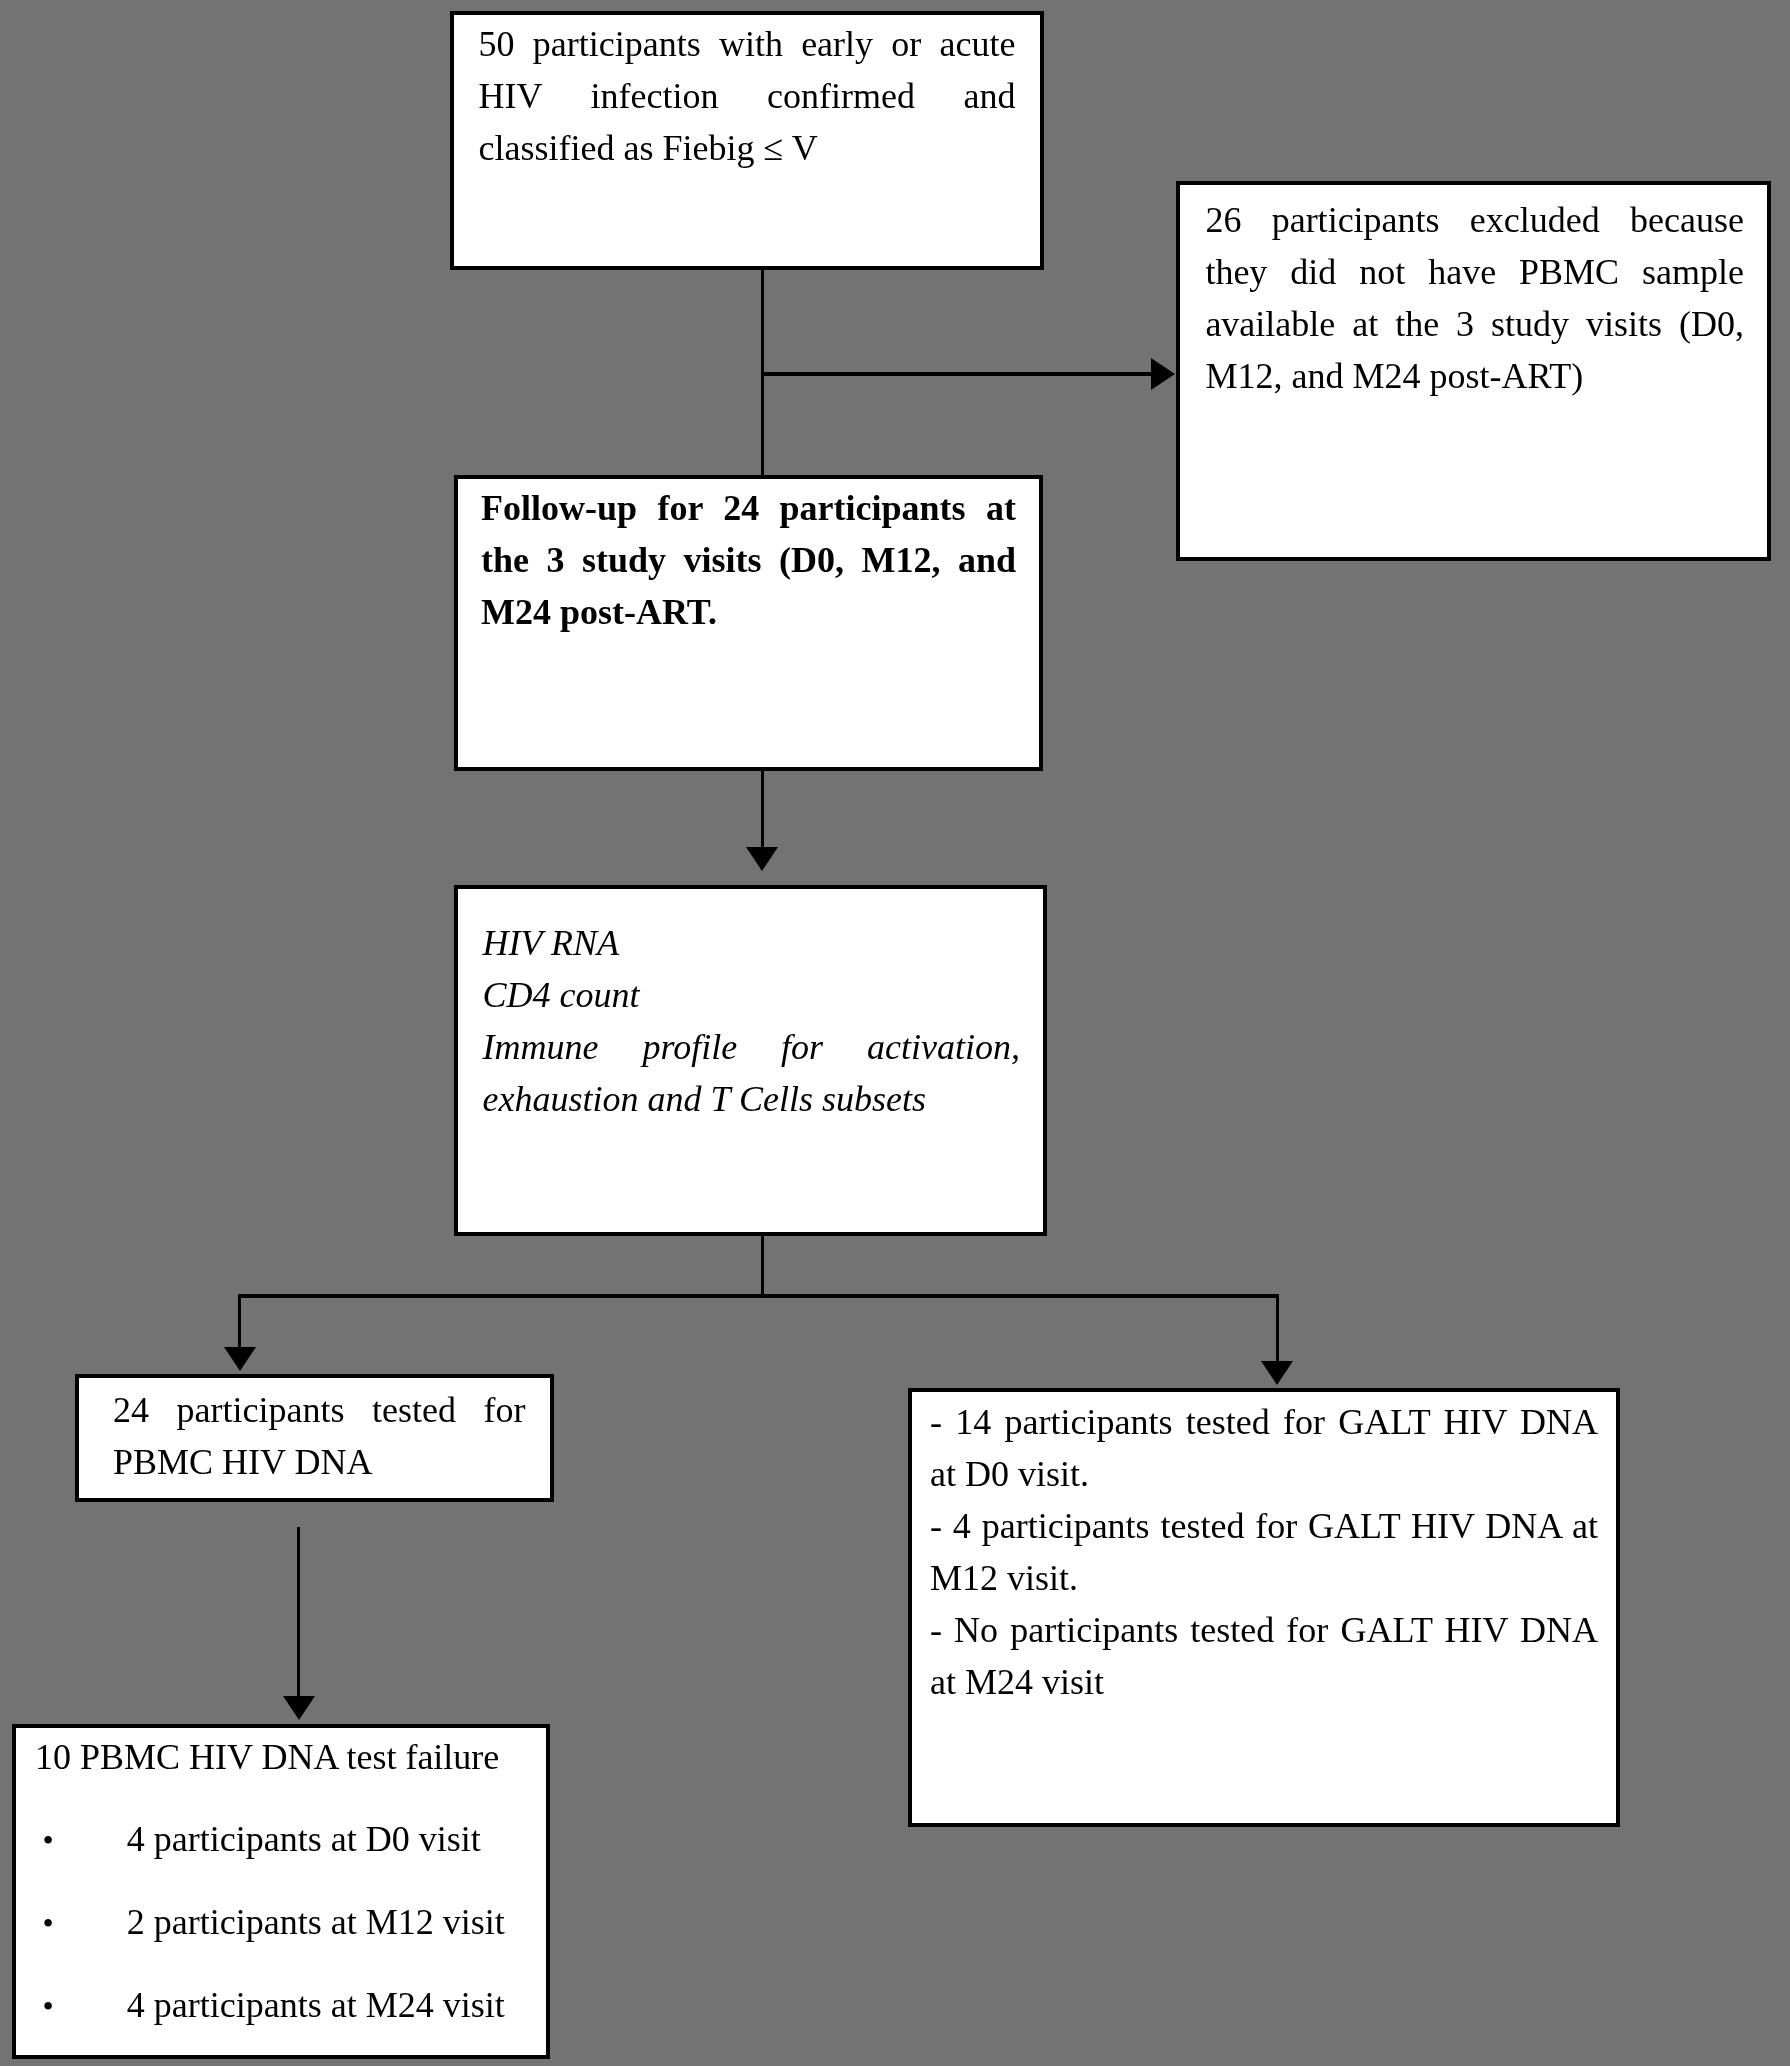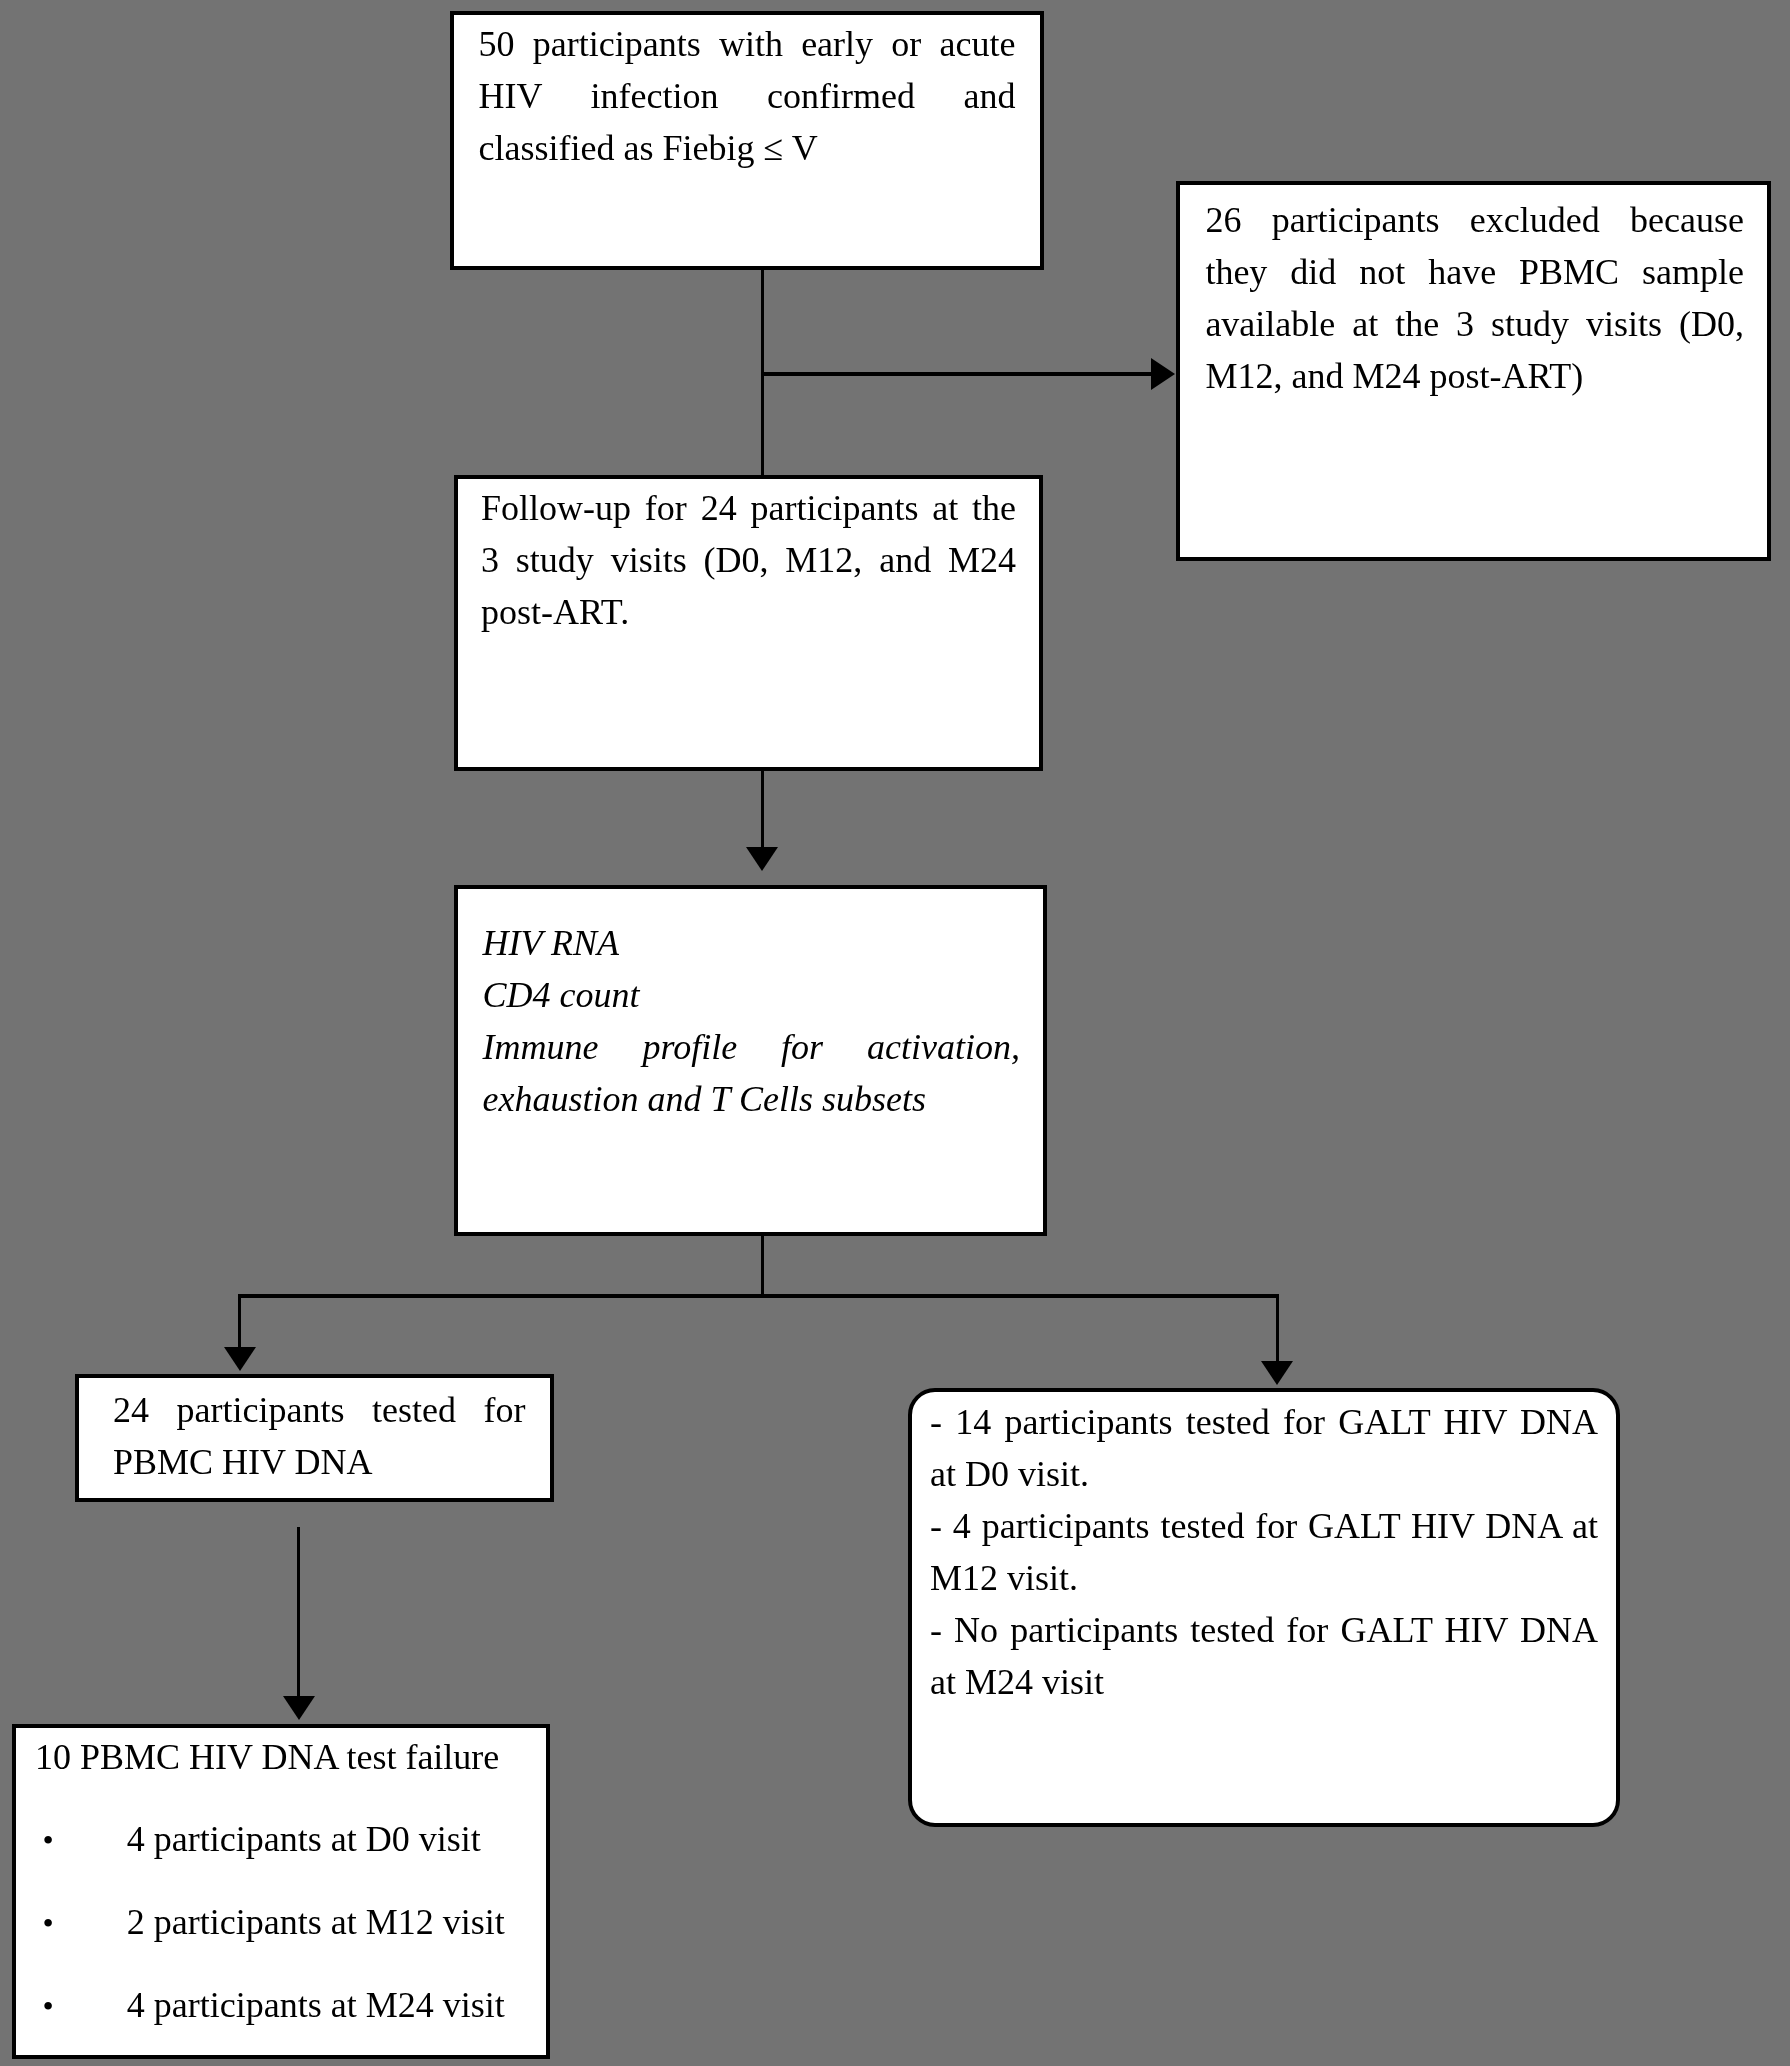--- a/index.html
+++ b/index.html
@@ -53,24 +53,24 @@
     width: 0;
     height: 0;
     border-top: 16px solid transparent;
     border-bottom: 16px solid transparent;
     border-left: 24.6px solid #000000;
   }
 
   
   #box-enrollment   { left: 450px; top: 10.6px;   width: 594px; height: 259px;  padding: 3.4px 24.6px 3.4px 24.6px; }
   #box-excluded     { left: 1176px; top: 181px;  width: 595px; height: 380px;  padding: 9.3px 23px 3.4px 25.4px; }
-  #box-followup     { left: 454px; top: 475px; width: 589px; height: 296px;  padding: 3.4px 23px 3.4px 23px; }
+  #box-followup     { left: 454px; top: 475px; width: 589px; height: 296px;  padding: 3.4px 23px 3.4px 23px; font-weight: bold; }
   #box-assessments  { left: 454px; top: 885px; width: 593px; height: 351px;  padding: 27.5px 23px 3.4px 24.6px; font-style: italic; }
   #box-pbmc         { left: 75px;  top: 1374px; width: 479px; height: 128px;  padding: 6px 24.6px 3.4px 34px; }
-  #box-galt         { left: 908px; top: 1388px; width: 712px; height: 439px; padding: 4.2px 18px 3.4px 18px; border-radius: 27px; }
+  #box-galt         { left: 908px; top: 1388px; width: 712px; height: 439px; padding: 4.2px 18px 3.4px 18px; }
   #box-failure      { left: 12px;   top: 1724px; width: 538px; height: 335px;  padding: 3.4px 17px 3.4px 19px; }
 
   
   .bullet-row {
     display: flex;
     align-items: baseline;
     text-align: left;
   }
   .bullet-dot {
     margin-left: 7.6px;

